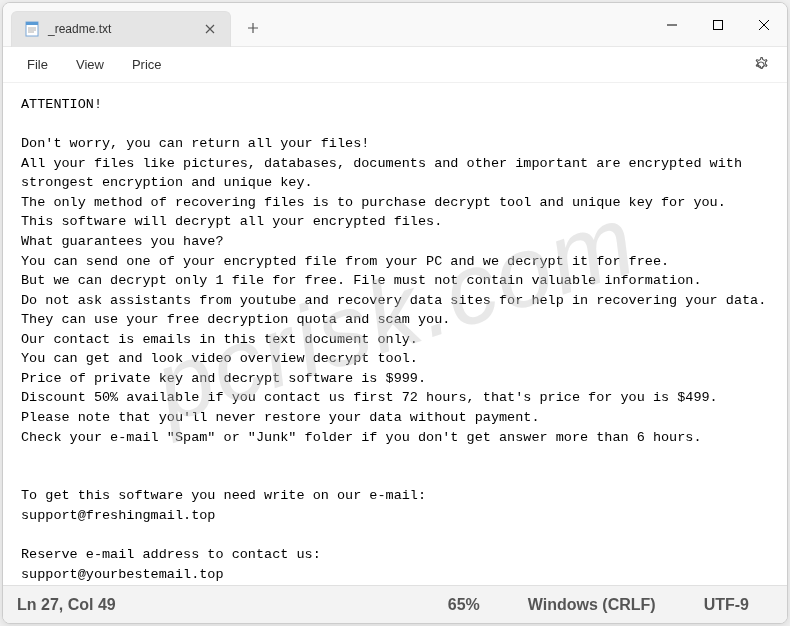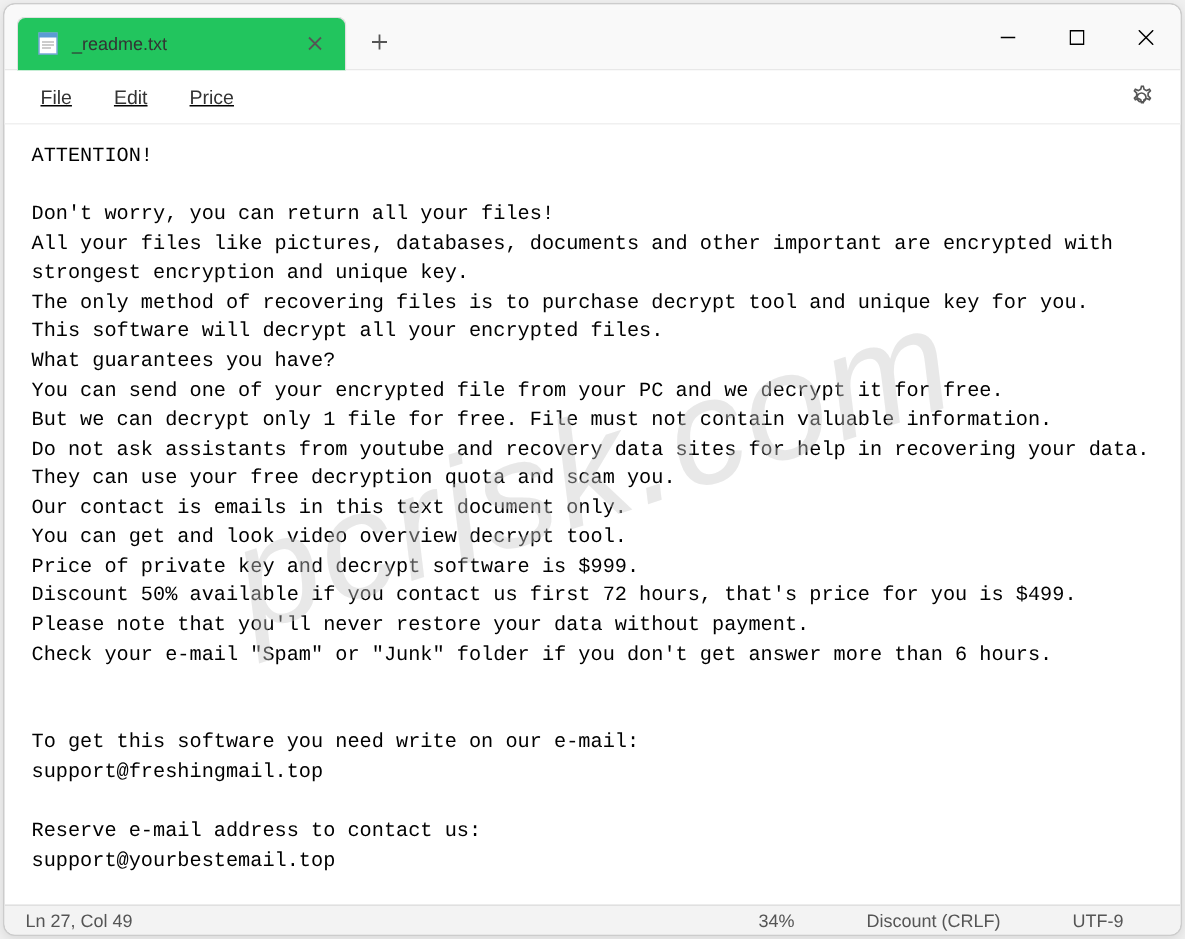--- a/index.html
+++ b/index.html
@@ -28,21 +28,21 @@
       background: #f9f9f9;
       display: flex;
       align-items: center;
       border-bottom: 1px solid #e8e8e8;
     }
     .tab {
       display: flex;
       align-items: center;
       height: 36px;
       padding: 0 12px;
-      background: #22c55e;
+      background: #e5e5e5;
       border-radius: 6px 6px 0 0;
       margin-left: 8px;
       margin-top: 8px;
       min-width: 220px;
       border: 1px solid #e0e0e0;
       border-bottom: none;
     }
     .tab-icon {
       width: 16px;
       height: 16px;
@@ -92,21 +92,20 @@
       color: #333;
       cursor: pointer;
     }
     .menubar {
       height: 36px;
       display: flex;
       align-items: center;
       padding: 0 10px;
       background: #ffffff;
       border-bottom: 1px solid #f0f0f0;
-      text-decoration: underline;
     }
     .menu-item {
       padding: 6px 14px;
       font-size: 13px;
       color: #333;
       cursor: pointer;
       border-radius: 4px;
     }
     .settings-btn {
       margin-left: auto;
@@ -122,28 +121,29 @@
       flex: 1;
       padding: 12px 18px;
       font-family: Liberation Mono, monospace;
       font-size: 13.5px;
       line-height: 1.45;
       color: #000;
       white-space: pre-wrap;
       overflow: hidden;
     }
     .statusbar {
-      height: 20px;
+      height: 38px;
       background: #f3f3f3;
       border-top: 1px solid #e0e0e0;
       display: flex;
       align-items: center;
-      font-size: 12px;
+      font-size: 16px;
       color: #555;
       padding: 0 14px;
+      font-weight: bold;
     }
     .status-pos { flex: 1; }
     .status-item { padding: 0 24px; }
     .watermark {
       position: absolute;
       top: 50%;
       left: 50%;
       transform: translate(-50%, -50%) rotate(-18deg);
       font-size: 100px;
       font-weight: 300;
@@ -197,21 +197,21 @@
       <div class="win-btn close">
         <svg width="10" height="10" viewBox="0 0 10 10">
             <path d="M0 0 L10 10 M10 0 L0 10" stroke="#000" stroke-width="1"></path>
           </svg>
       </div>
     </div>
   </div>
 
   <div class="menubar">
     <div class="menu-item">File</div>
-    <div class="menu-item">Edit</div>
+    <div class="menu-item">View</div>
     <div class="menu-item">Price</div>
     <div class="settings-btn">
       <svg width="18" height="18" viewBox="0 0 18 18">
         <path d="M9 6 a3 3 0 1 0 0.001 0 M9 1.5 l1.2 0 l0.5 2 l1.6 0.9 l2-0.8 l0.6 1 l-1.5 1.5 l0 1.8 l1.5 1.5 l-0.6 1 l-2-0.8 l-1.6 0.9 l-0.5 2 l-1.2 0 l-0.5-2 l-1.6-0.9 l-2 0.8 l-0.6-1 l1.5-1.5 l0-1.8 l-1.5-1.5 l0.6-1 l2 0.8 l1.6-0.9 z" fill="none" stroke="#555" stroke-width="1.1"></path>
       </svg>
     </div>
   </div>
 
   <div class="content"><span id="text-lines">ATTENTION!
 
@@ -236,20 +236,20 @@
 support@freshingmail.top
 
 Reserve e-mail address to contact us:
 support@yourbestemail.top
 
 Your personal ID:</span>
 </div>
 
   <div class="statusbar">
     <div class="status-pos">Ln 27, Col 49</div>
-    <div class="status-item">34%</div>
-    <div class="status-item">Discount (CRLF)</div>
+    <div class="status-item">65%</div>
+    <div class="status-item">Windows (CRLF)</div>
     <div class="status-item">UTF-9</div>
   </div>
 
 </div>
 
 <div class="watermark">pcrisk.com</div>
 
 </body></html>

